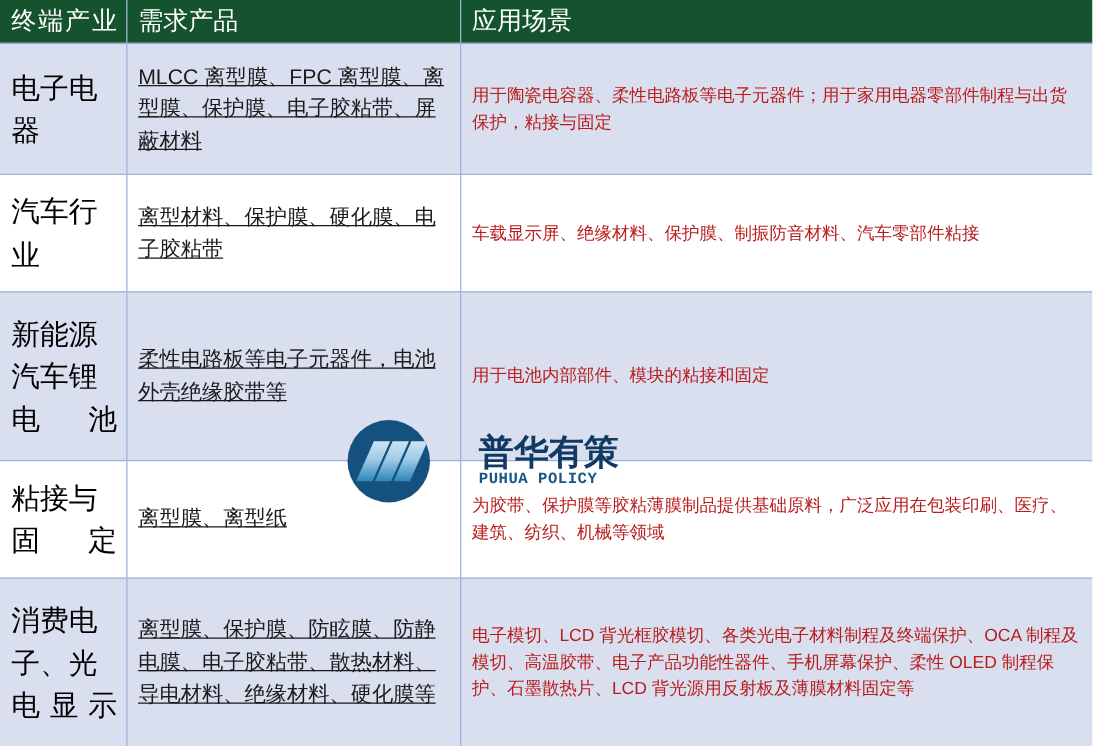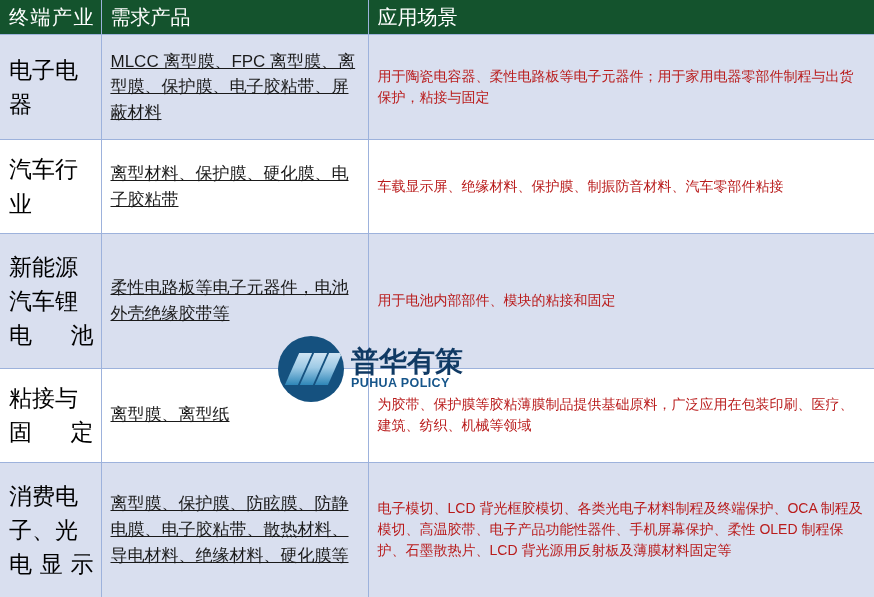--- a/index.html
+++ b/index.html
@@ -97,20 +97,21 @@
   #watermark {
     position: absolute;
     left: 278px;
     top: 333px;
     width: 230px;
     height: 72px;
     display: flex;
     align-items: center;
     pointer-events: none;
     z-index: 5;
+    gap: 32px;
   }
   #wm-mark {
     position: relative;
     width: 66px;
     height: 66px;
     border-radius: 50%;
     background: #15517F;
     flex: 0 0 auto;
     overflow: hidden;
   }
@@ -140,20 +141,21 @@
     white-space: nowrap;
   }
   #wm-en {
     font-size: 12.5px;
     font-weight: bold;
     color: #16558A;
     letter-spacing: 0.4px;
     line-height: 1.1;
     margin-top: 1px;
     white-space: nowrap;
+    font-family: Liberation Mono, monospace;
   }
 </style>
 </head>
 <body>
 
 <div id="root">
 
   <table class="tbl">
     <colgroup>
       <col class="c1">

